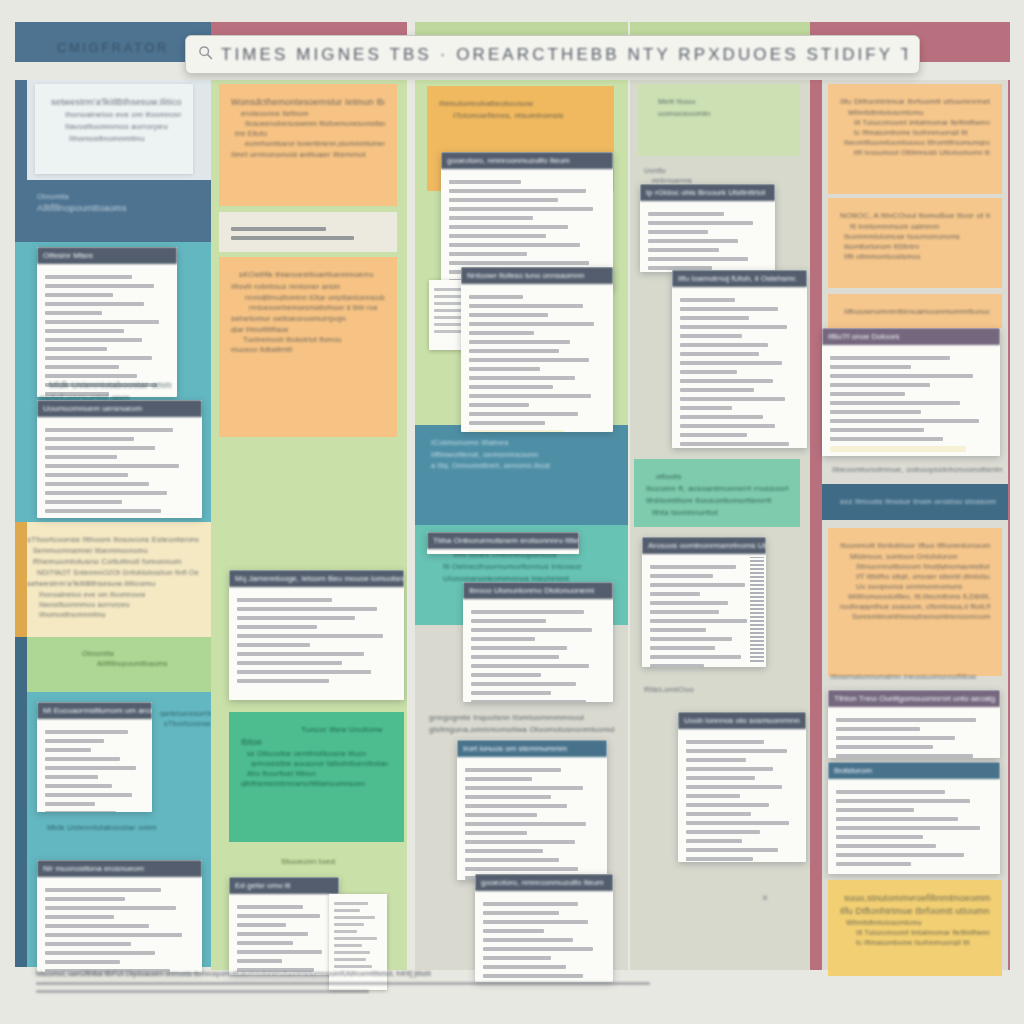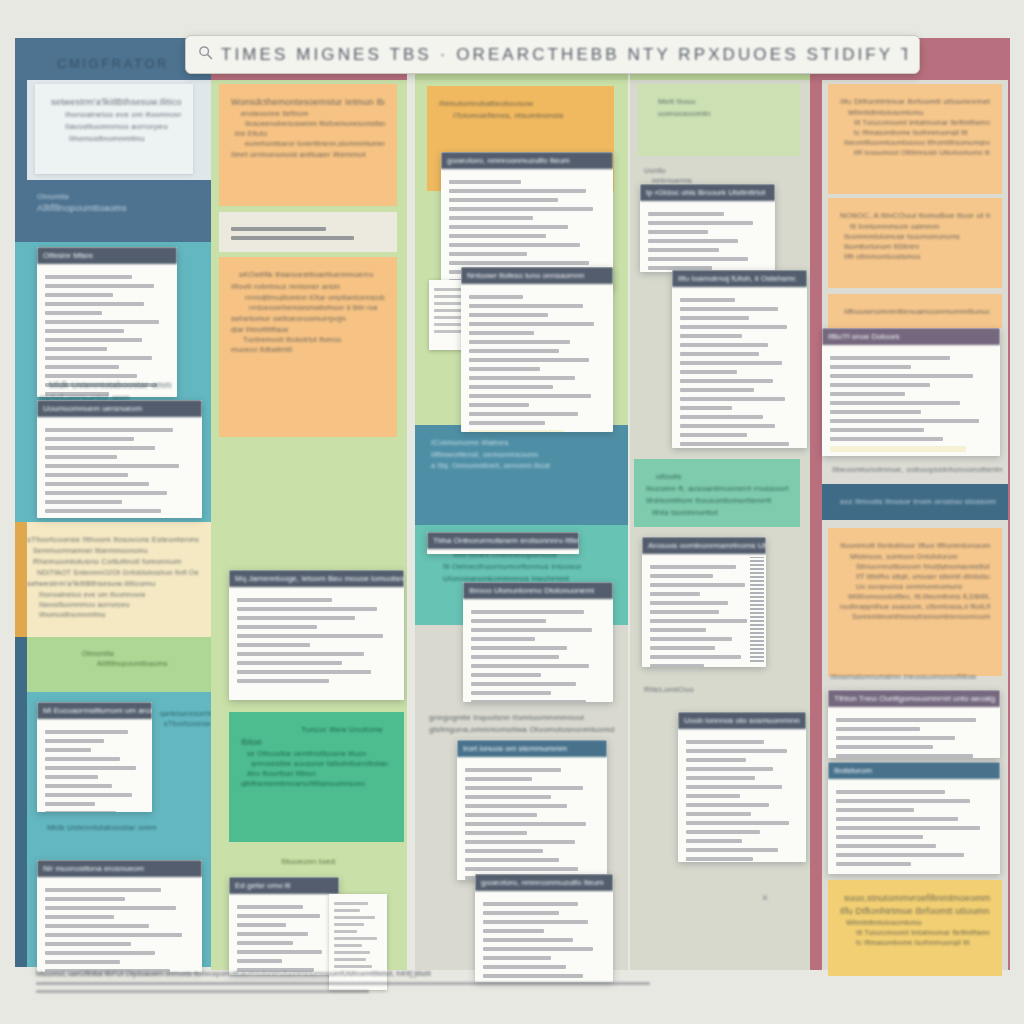--- a/index.html
+++ b/index.html
@@ -14,21 +14,21 @@
   
   .blur{filter:blur(1.1px);}
   .tx{
     display:block;background:currentColor;border-radius:1px;
     opacity:.5;height:4px;margin:5px 0;
   }
   
   #board{position:absolute;inset:0;}
   .col{position:absolute;top:22px;bottom:30px;overflow:hidden;}
   .colhead{
-    position:absolute;left:0;right:0;top:16px;height:53px;
+    position:absolute;left:0;right:0;top:0;height:40px;
   }
   .colhead .ct{
     position:absolute;left:0;right:0;top:18px;text-align:center;
     font-size:13px;letter-spacing:2.6px;color:#2e3a4a;opacity:.62;
     filter:blur(.9px);white-space:nowrap;overflow:hidden;
   }
   
   .win{
     position:absolute;background:#fbfbf7;
     box-shadow:0 2px 7px rgba(40,50,60,.28);

